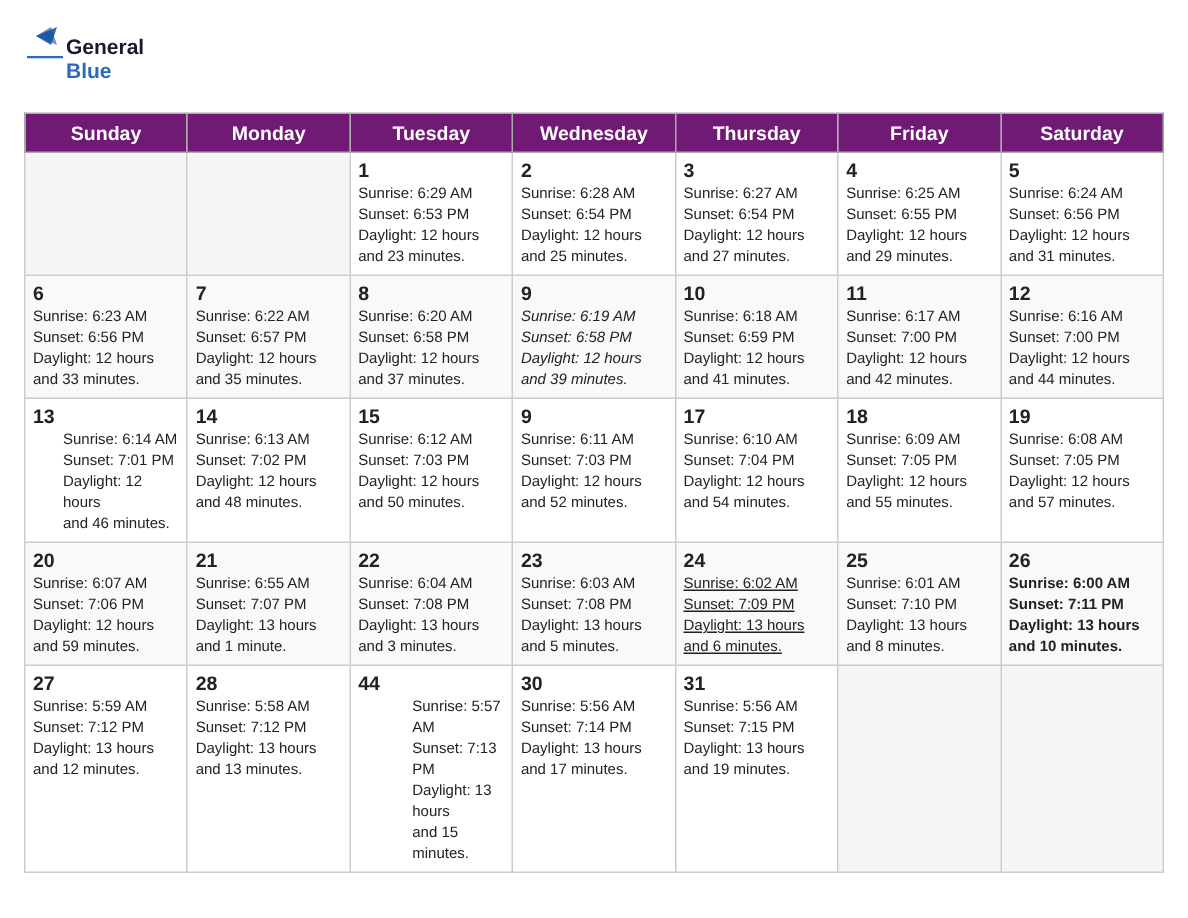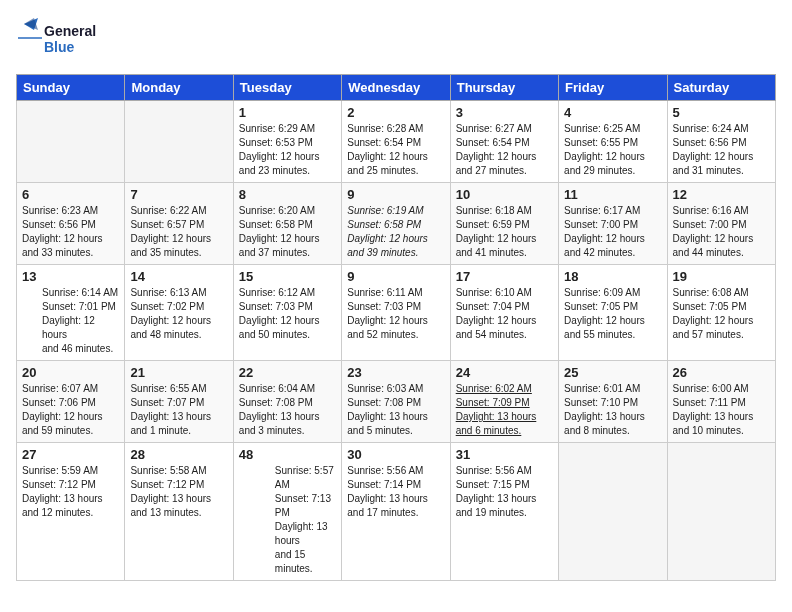--- a/index.html
+++ b/index.html
@@ -33,23 +33,23 @@
     .subtitle {
       font-size: 15px;
       color: #333;
     }
     .calendar-table {
       width: 100%;
       border-collapse: collapse;
       table-layout: fixed;
     }
     .calendar-table th {
-      background-color: #1d4ed8;
+      background-color: #701a75;
       color: #fff;
-      text-align: left;
+      text-align: center;
       padding: 5px 6px;
       font-size: 13px;
       font-weight: bold;
       border: 1px solid #aaa;
     }
     .calendar-table td {
       border: 1px solid #ccc;
       vertical-align: top;
       padding: 4px 5px;
       font-size: 10px;
@@ -291,21 +291,21 @@
         </td>
         <td>
           <span class="day-number">25</span>
           <div class="cell-text" style="white-space: pre-wrap;">Sunrise: 6:01 AM
 Sunset: 7:10 PM
 Daylight: 13 hours
 and 8 minutes.</div>
         </td>
         <td>
           <span class="day-number">26</span>
-          <div class="cell-text" style="white-space: pre-wrap;">Sunrise: 6:00 AM
+          <div class="cell-text" style="white-space: pre-wrap; font-weight: bold;">Sunrise: 6:00 AM
 Sunset: 7:11 PM
 Daylight: 13 hours
 and 10 minutes.</div>
         </td>
       </tr>
       <tr>
         <td>
           <span class="day-number">27</span>
           <div class="cell-text" style="white-space: pre-wrap;">Sunrise: 5:59 AM
 Sunset: 7:12 PM
@@ -313,21 +313,21 @@
 and 12 minutes.</div>
         </td>
         <td>
           <span class="day-number">28</span>
           <div class="cell-text" style="white-space: pre-wrap;">Sunrise: 5:58 AM
 Sunset: 7:12 PM
 Daylight: 13 hours
 and 13 minutes.</div>
         </td>
         <td>
-          <span class="day-number">48</span>
+          <span class="day-number">44</span>
           <div class="cell-text" style="white-space: pre-wrap; margin-left: 36px;">Sunrise: 5:57 AM
 Sunset: 7:13 PM
 Daylight: 13 hours
 and 15 minutes.</div>
         </td>
         <td>
           <span class="day-number">30</span>
           <div class="cell-text" style="white-space: pre-wrap;">Sunrise: 5:56 AM
 Sunset: 7:14 PM
 Daylight: 13 hours

